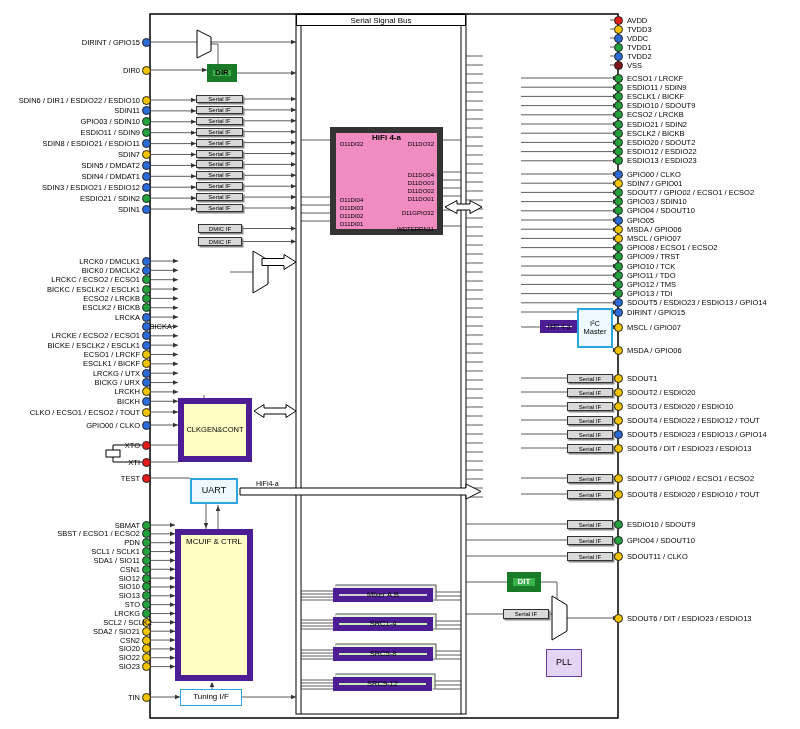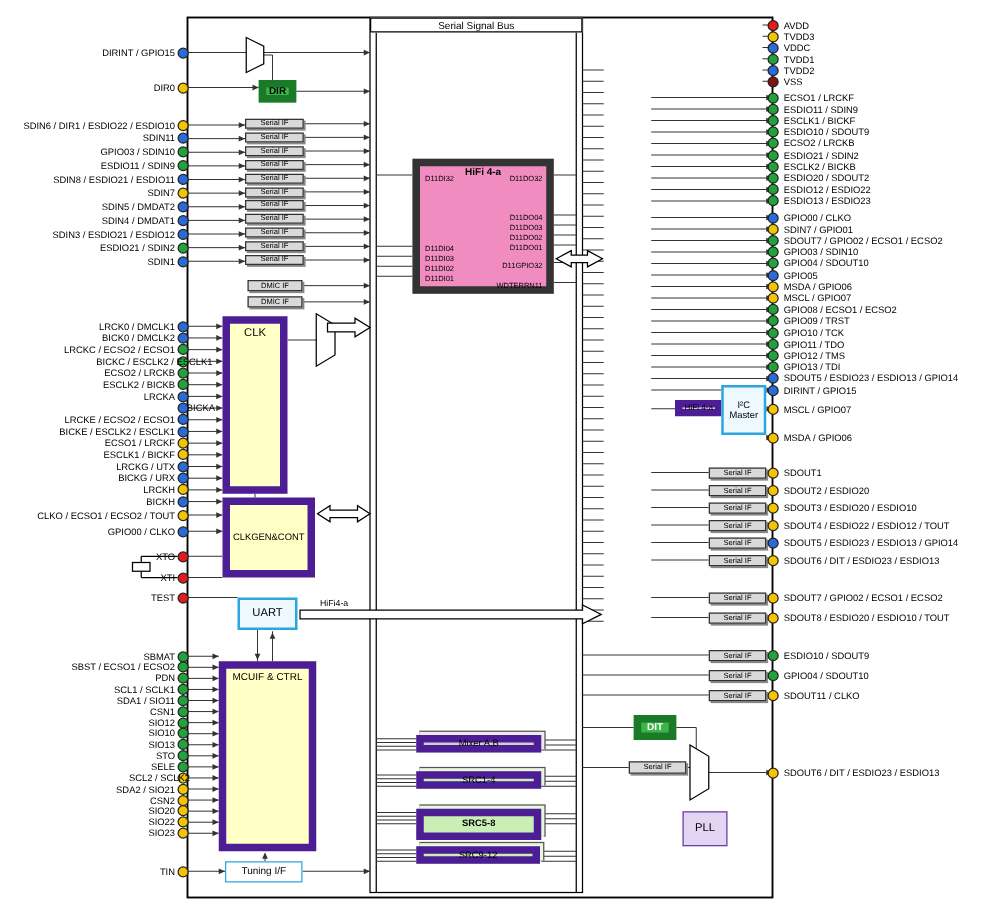--- a/index.html
+++ b/index.html
@@ -395,21 +395,20 @@
         <rect x="106" y="450" width="14" height="7" fill="#fff"></rect>
       </g>
       <line x1="348" y1="146" x2="348" y2="190" stroke-dasharray="2,2"></line>
       <line x1="430" y1="146" x2="430" y2="164" stroke-dasharray="2,2"></line>
     </g>
   </svg>
 
   <div id="bus-label">Serial Signal Bus</div>
 
   <div class="block greenblk" style="left:207px;top:64px;width:30px;height:18px;">DIR</div>
-  <div class="block yellow toplabel" style="left:178px;top:253px;width:52px;height:142px;font-size:9px;">CLK</div>
   <div class="block yellow" style="left:178px;top:398px;width:74px;height:64px;font-size:7.5px;">CLKGEN&amp;CONT</div>
   <div class="block cyanborder" style="left:190px;top:478px;width:48px;height:26px;font-size:9px;">UART</div>
   <div class="block yellow toplabel" style="left:175px;top:529px;width:78px;height:152px;font-size:8px;">MCUIF &amp; CTRL</div>
   <div class="block" style="left:180px;top:689px;width:62px;height:17px;background:#fff;border:1.5px solid #2ba6de;font-size:8px;">Tuning I/F</div>
   <div class="pin-label" style="left:256px;top:479px;width:40px;text-align:left;font-size:7px;">HiFi4-a</div>
 
   <div class="block pink" id="hifi" style="left:330px;top:127px;width:113px;height:108px;">
     <div id="hifi-title">HiFi 4-a</div>
     <span class="hp" style="left:4px;top:8px;">D11DI32</span>
     <span class="hp hpr" style="top:8px;">D11DO32</span>
@@ -424,21 +423,21 @@
     <span class="hp hpr" style="top:77px;">D11GPIO32</span>
     <span class="hp hpr" style="top:93px;">WDTERRN11</span>
   </div>
 
 
   <div class="block" style="left:540px;top:320px;width:38px;height:13px;background:#fff;font-size:6.5px;">HiFi 4-a</div>
   <div class="block cyanborder" style="left:577px;top:308px;width:36px;height:40px;font-size:7.5px;">I²C Master</div>
 
   <div class="block graystack" style="left:333px;top:588px;width:100px;height:14px;">Mixer A,B</div>
   <div class="block greenstack" style="left:333px;top:617px;width:100px;height:14px;">SRC1-4</div>
-  <div class="block greenstack" style="left:333px;top:647px;width:100px;height:25px;font-weight:bold;">SRC5-8</div>
+  <div class="block greenstack" style="left:333px;top:647px;width:100px;height:14px;">SRC5-8</div>
   <div class="block greenstack" style="left:333px;top:677px;width:99px;height:14px;">SRC9-12</div>
 
   <div class="block greenblk" style="left:507px;top:572px;width:34px;height:20px;color:#fff;">DIT</div>
   <div class="block purple" style="left:546px;top:649px;width:36px;height:28px;font-size:9px;">PLL</div>
 
 <div class="dot" style="background: rgb(43, 107, 216); left: 141.5px; top: 37.5px;"></div>
     <div class="pin-label pl" style="top: 37.5px;">DIRINT / GPIO15</div>
     <div class="dot" style="background: rgb(242, 197, 0); left: 141.5px; top: 65.5px;"></div>
     <div class="pin-label pl" style="top: 65.5px;">DIR0</div>
     <div class="dot" style="background: rgb(242, 197, 0); left: 141.5px; top: 95.5px;"></div>
@@ -463,21 +462,21 @@
     <div class="pin-label pl" style="top: 193.6px;">ESDIO21 / SDIN2</div>
     <div class="dot" style="background: rgb(43, 107, 216); left: 141.5px; top: 204.5px;"></div>
     <div class="pin-label pl" style="top: 204.5px;">SDIN1</div>
     <div class="dot" style="background: rgb(43, 107, 216); left: 141.5px; top: 256.5px;"></div>
     <div class="pin-label pl" style="top: 256.5px;">LRCK0 / DMCLK1</div>
     <div class="dot" style="background: rgb(43, 107, 216); left: 141.5px; top: 265.85px;"></div>
     <div class="pin-label pl" style="top: 265.85px;">BICK0 / DMCLK2</div>
     <div class="dot" style="background: rgb(35, 162, 60); left: 141.5px; top: 275.2px;"></div>
     <div class="pin-label pl" style="top: 275.2px;">LRCKC / ECSO2 / ECSO1</div>
     <div class="dot" style="background: rgb(35, 162, 60); left: 141.5px; top: 284.55px;"></div>
-    <div class="pin-label pl" style="top: 284.55px; padding-left: 30px;">BICKC / ESCLK2 / ESCLK1</div>
+    <div class="pin-label pl" style="top: 284.55px;">BICKC / ESCLK2 / ESCLK1</div>
     <div class="dot" style="background: rgb(35, 162, 60); left: 141.5px; top: 293.9px;"></div>
     <div class="pin-label pl" style="top: 293.9px;">ECSO2 / LRCKB</div>
     <div class="dot" style="background: rgb(35, 162, 60); left: 141.5px; top: 303.25px;"></div>
     <div class="pin-label pl" style="top: 303.25px;">ESCLK2 / BICKB</div>
     <div class="dot" style="background: rgb(43, 107, 216); left: 141.5px; top: 312.6px;"></div>
     <div class="pin-label pl" style="top: 312.6px;">LRCKA</div>
     <div class="dot" style="background: rgb(43, 107, 216); left: 141.5px; top: 321.95px;"></div>
     <div class="pin-label pl" style="top: 321.95px; margin-left: 32px;">BICKA</div>
     <div class="dot" style="background: rgb(43, 107, 216); left: 141.5px; top: 331.3px;"></div>
     <div class="pin-label pl" style="top: 331.3px;">LRCKE / ECSO2 / ECSO1</div>
@@ -519,21 +518,21 @@
     <div class="pin-label pl" style="top: 564.75px;">CSN1</div>
     <div class="dot" style="background: rgb(35, 162, 60); left: 141.5px; top: 573.6px;"></div>
     <div class="pin-label pl" style="top: 573.6px;">SIO12</div>
     <div class="dot" style="background: rgb(35, 162, 60); left: 141.5px; top: 582.45px;"></div>
     <div class="pin-label pl" style="top: 582.45px;">SIO10</div>
     <div class="dot" style="background: rgb(35, 162, 60); left: 141.5px; top: 591.3px;"></div>
     <div class="pin-label pl" style="top: 591.3px;">SIO13</div>
     <div class="dot" style="background: rgb(35, 162, 60); left: 141.5px; top: 600.15px;"></div>
     <div class="pin-label pl" style="top: 600.15px;">STO</div>
     <div class="dot" style="background: rgb(35, 162, 60); left: 141.5px; top: 609px;"></div>
-    <div class="pin-label pl" style="top: 609px;">SELE</div>
+    <div class="pin-label pl" style="top: 609px;">LRCKG</div>
     <div class="dot" style="background: rgb(242, 197, 0); left: 141.5px; top: 617.85px;"></div>
     <div class="pin-label pl" style="top: 617.85px; margin-left: 12px;">SCL2 / SCLK2</div>
     <div class="dot" style="background: rgb(242, 197, 0); left: 141.5px; top: 626.7px;"></div>
     <div class="pin-label pl" style="top: 626.7px;">SDA2 / SIO21</div>
     <div class="dot" style="background: rgb(242, 197, 0); left: 141.5px; top: 635.55px;"></div>
     <div class="pin-label pl" style="top: 635.55px;">CSN2</div>
     <div class="dot" style="background: rgb(242, 197, 0); left: 141.5px; top: 644.4px;"></div>
     <div class="pin-label pl" style="top: 644.4px;">SIO20</div>
     <div class="dot" style="background: rgb(242, 197, 0); left: 141.5px; top: 653.25px;"></div>
     <div class="pin-label pl" style="top: 653.25px;">SIO22</div>

